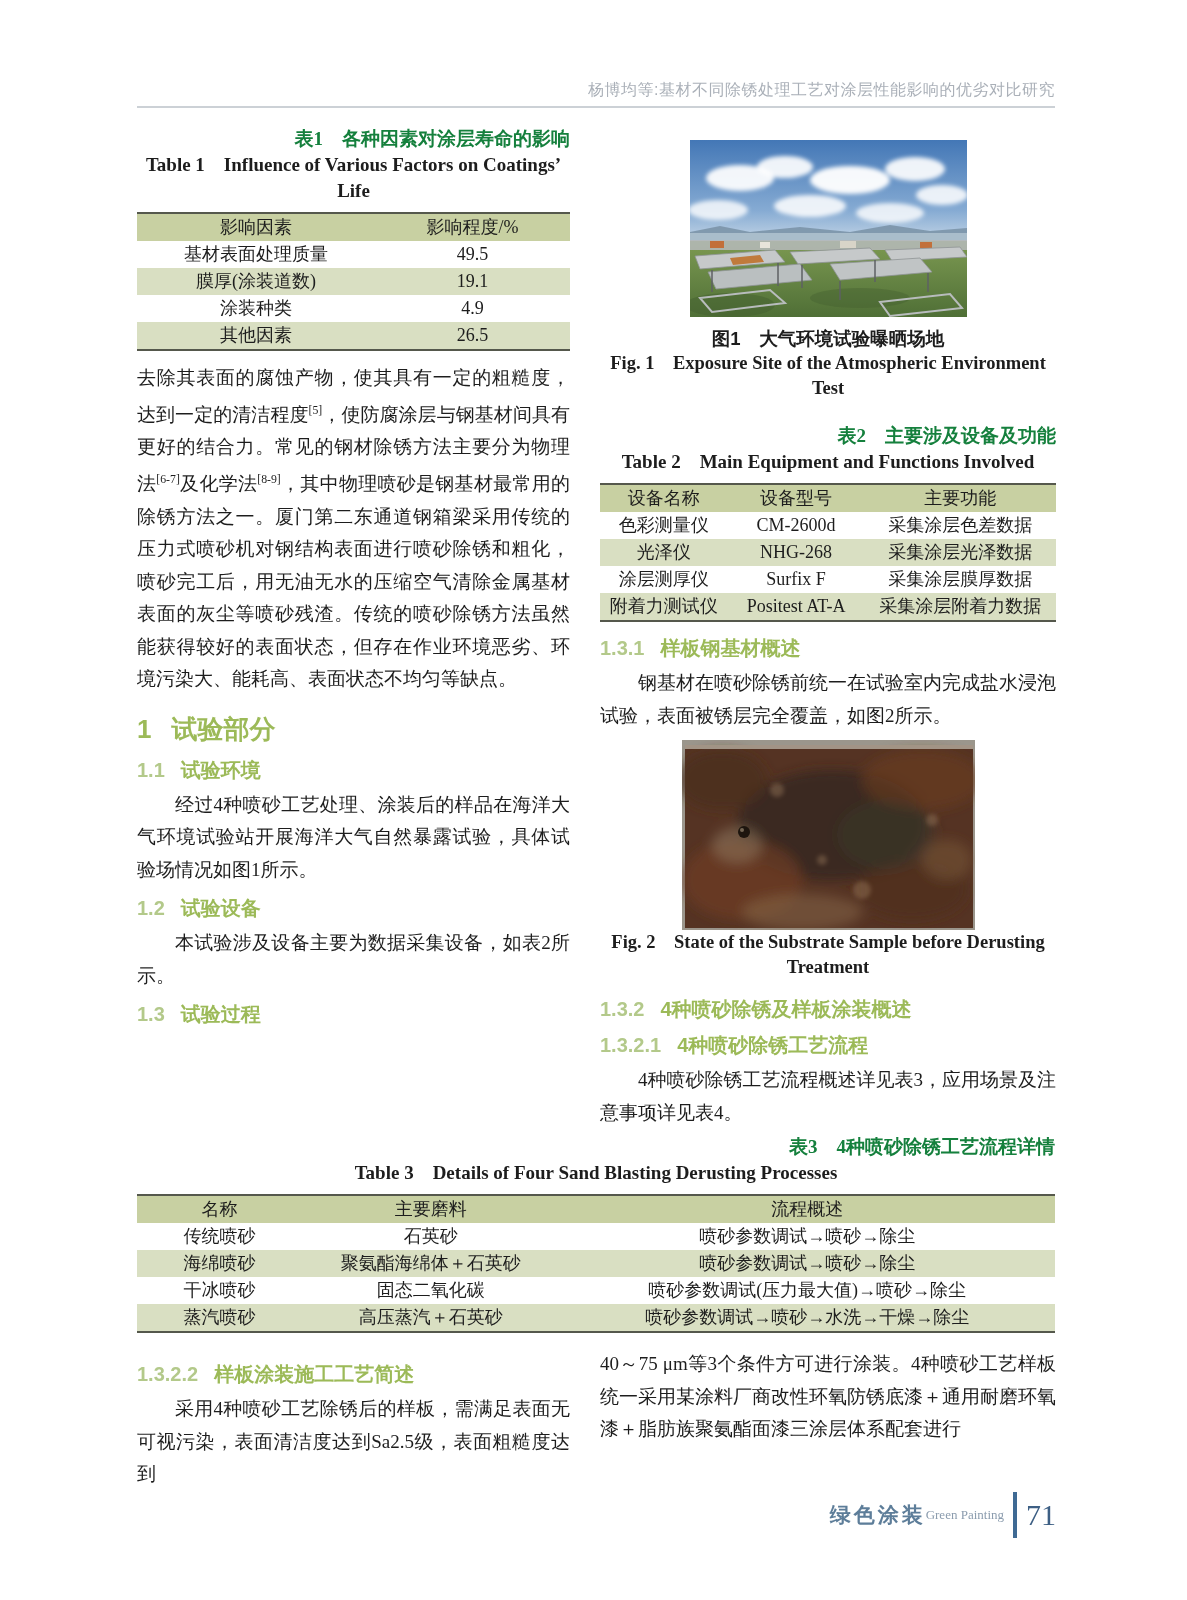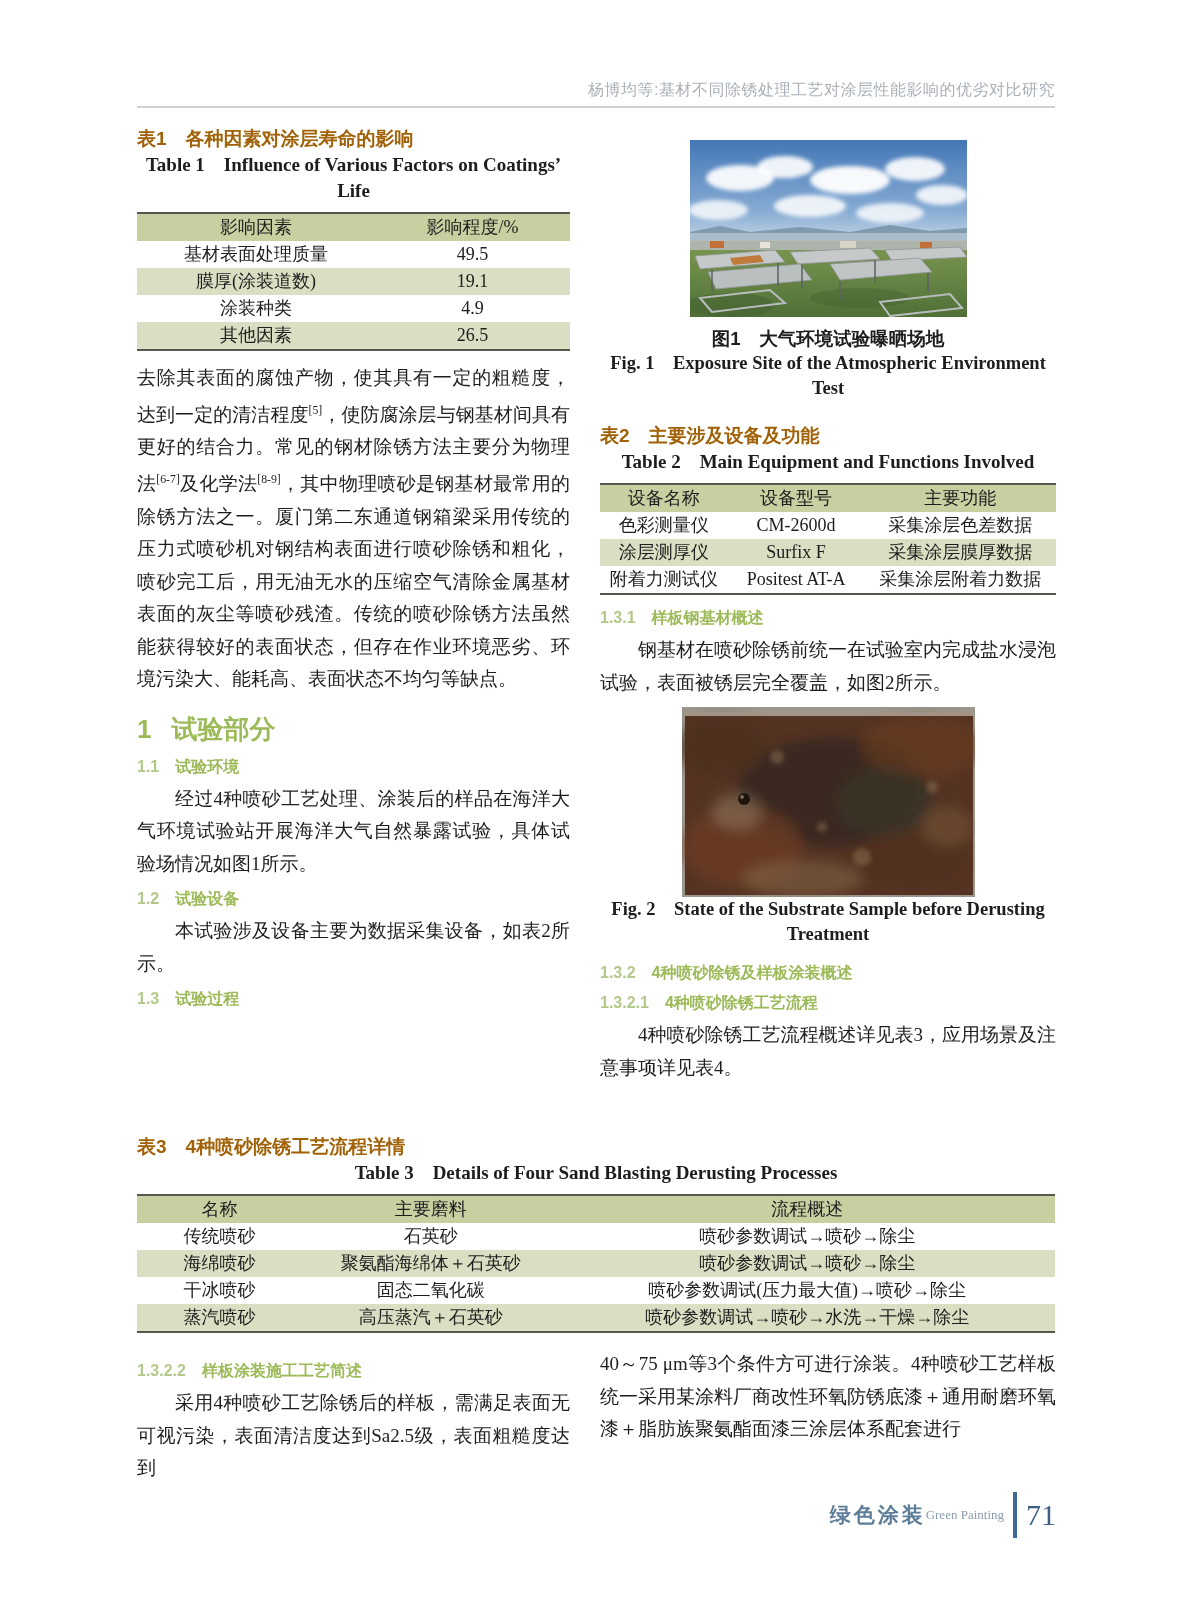--- a/index.html
+++ b/index.html
@@ -17,22 +17,22 @@
     font-family:"Liberation Sans","DejaVu Sans",sans-serif;font-size:16px;color:#aab0b8;letter-spacing:.5px;}
   .header-rule{position:absolute;top:106px;left:137px;width:918px;border-top:2px solid #ccd1d6;}
 
   .col-left{position:absolute;left:137px;top:126px;width:433px;}
   .col-right{position:absolute;left:600px;top:126px;width:456px;}
   .table3-block{position:absolute;left:137px;top:1134px;width:918px;}
   .bottom-left{position:absolute;left:137px;top:1352px;width:433px;}
   .bottom-right{position:absolute;left:600px;top:1348px;width:456px;}
 
   
-  .tbl-title-cn{font-family:Liberation Sans, sans-serif;font-weight:bold;
-    font-size:19px;text-align:left;color:#a16207;line-height:26px;}
+  .tbl-title-cn{font-family:Liberation Serif, serif;font-weight:bold;
+    font-size:19px;text-align:right;color:#15803d;line-height:26px;}
   .tbl-title-en{font-family:"Liberation Serif",serif;font-weight:bold;font-size:19px;
     text-align:center;line-height:26px;}
 
   table.data{width:100%;border-collapse:collapse;margin-top:8px;font-size:18px;
     border-top:2px solid #55584c;border-bottom:2px solid #55584c;}
   table.data th,table.data td{font-weight:normal;text-align:center;padding:3px 4px;line-height:21px;}
   table.data thead tr{background:var(--tbl-head);}
   table.data tbody tr:nth-child(even){background:var(--tbl-alt);}
   #table1 th:nth-child(1),#table1 td:nth-child(1){width:55%;}
   #table2 th:nth-child(1),#table2 td:nth-child(1){width:28%;}
@@ -44,21 +44,21 @@
   .para{font-size:19px;line-height:32.5px;text-align:justify;margin:0;}
   .para.indent{text-indent:2em;}
   .para.mt{margin-top:11px;}
   sup{font-size:.62em;}
 
   
   .sec1{font-family:"Liberation Sans","DejaVu Sans",sans-serif;font-weight:bold;
     color:var(--accent);font-size:26px;margin:16px 0 10px 0;}
   .sec1 .num{margin-right:20px;}
   .subsec{font-family:"Liberation Sans","DejaVu Sans",sans-serif;font-weight:bold;
-    color:var(--accent);font-size:16px;margin:9px 0 5px 0;}
+    color:var(--accent);font-size:20px;margin:9px 0 5px 0;}
   .subsec .num{margin-right:16px;color:#b3c98a;}
   .subsec .t{color:var(--accent);}
 
   
   .photo{display:block;margin:0 auto;}
   .photo1-wrap{margin-top:14px;text-align:center;}
   .photo2-wrap{margin-top:8px;text-align:center;}
   .fig-cap-cn{font-family:"Liberation Sans","DejaVu Sans",sans-serif;font-weight:bold;
     font-size:18.5px;text-align:center;margin-top:9px;line-height:25px;}
   .fig-cap-en{font-family:"Liberation Serif",serif;font-weight:bold;font-size:18.5px;
@@ -206,20 +206,25 @@
             <th>主要功能</th>
           </tr>
         </thead>
         <tbody>
           <tr>
             <td>色彩测量仪</td>
             <td>CM-2600d</td>
             <td>采集涂层色差数据</td>
           </tr>
           <tr>
+            <td>光泽仪</td>
+            <td>NHG-268</td>
+            <td>采集涂层光泽数据</td>
+          </tr>
+          <tr>
             <td>涂层测厚仪</td>
             <td>Surfix F</td>
             <td>采集涂层膜厚数据</td>
           </tr>
           <tr>
             <td>附着力测试仪</td>
             <td>Positest AT-A</td>
             <td>采集涂层附着力数据</td>
           </tr>
         </tbody>

